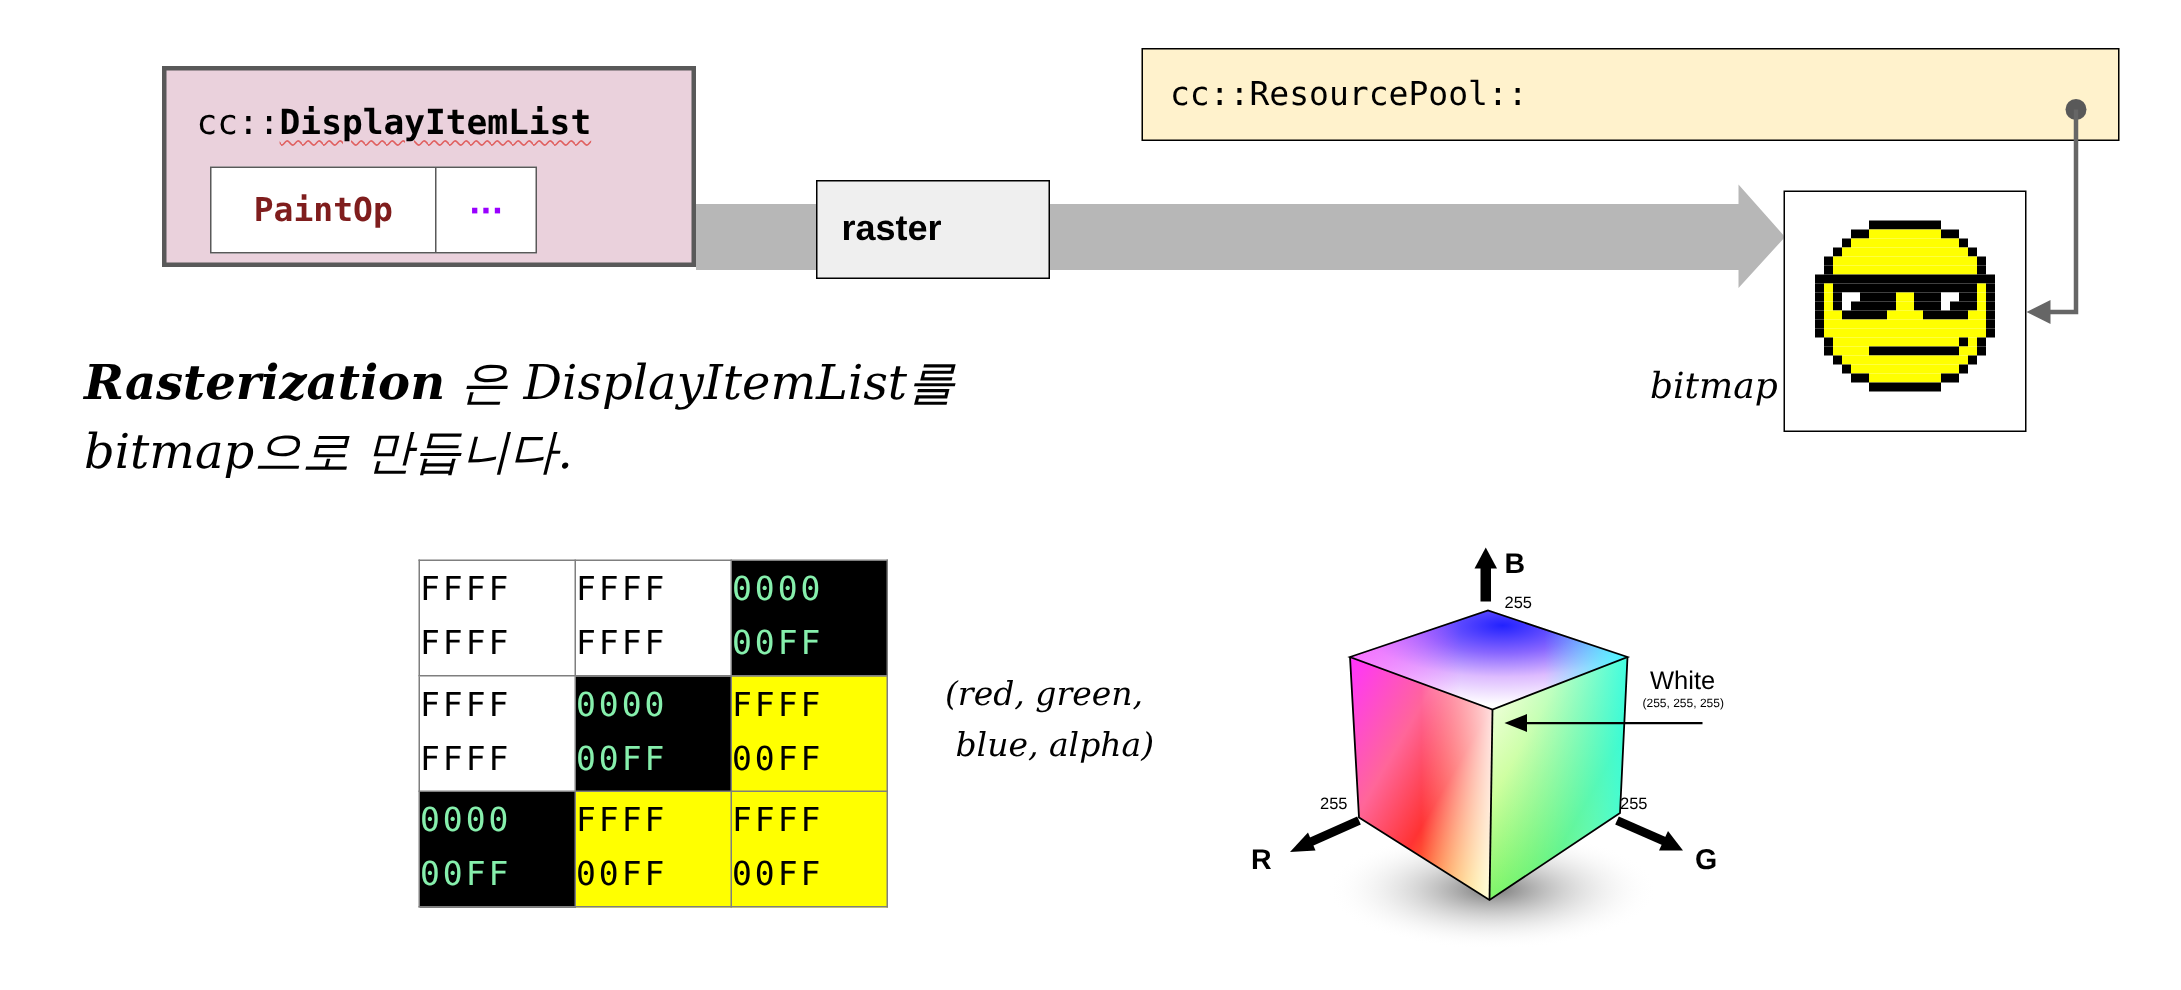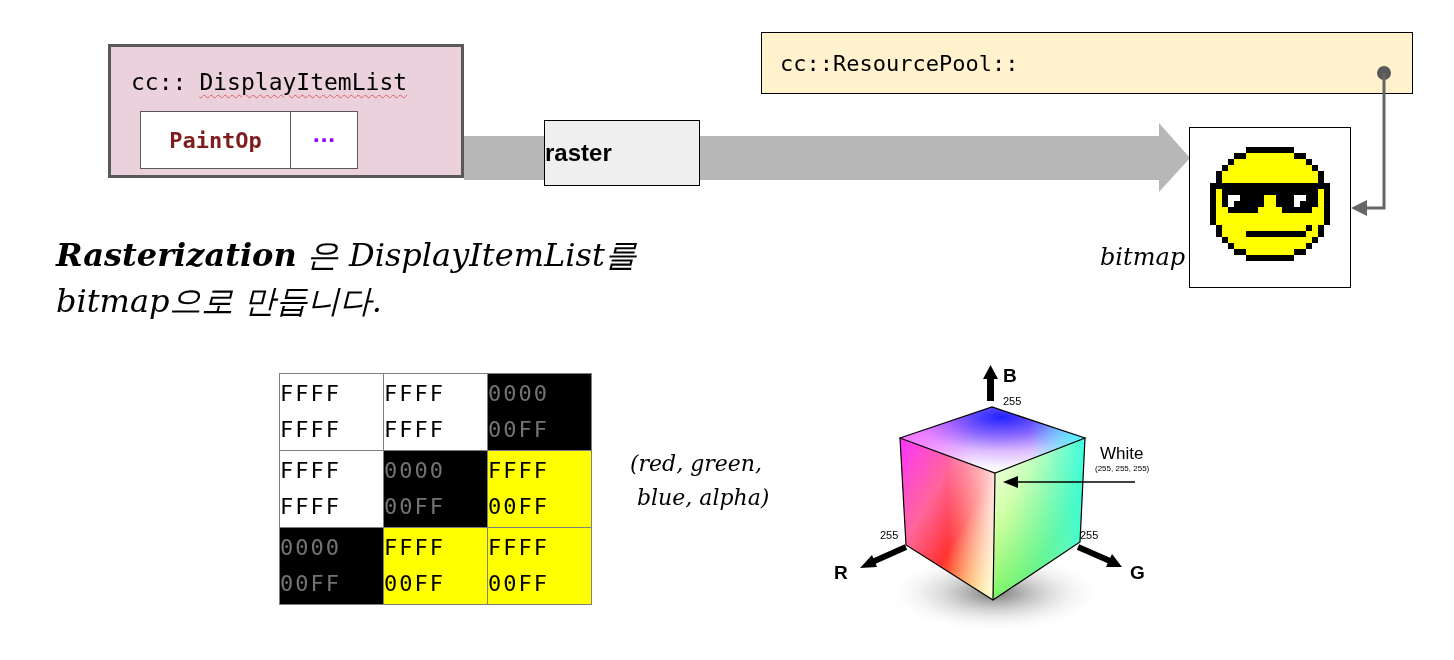--- a/index.html
+++ b/index.html
@@ -11,42 +11,42 @@
 
   
   #dil-box {
     left: 108px; top: 44px; width: 356px; height: 134px;
     background: #ead1dc; border: 3px solid #595959; box-sizing: border-box;
   }
   #dil-title {
     left: 20px; top: 22px; font-family: "DejaVu Sans Mono", monospace; font-size: 23px; color: #000;
     white-space: nowrap;
   }
-  #dil-title .bold { font-weight: normal; text-decoration: underline wavy #e06060; text-decoration-thickness: 1px; text-underline-offset: 4px; margin-left: 13px; }
+  #dil-title .bold { font-weight: bold; text-decoration: underline wavy #e06060; text-decoration-thickness: 1px; text-underline-offset: 4px; }
   #paintop-row {
     left: 29px; top: 64px; height: 56px; display: flex; border: 1px solid #595959; background: #fff;
   }
   #paintop-cell {
     width: 150px; height: 56px; display: flex; align-items: center; justify-content: center;
     font-family: "DejaVu Sans Mono", monospace; font-weight: bold; font-size: 22px; color: #7f1d1d;
     border-right: 1px solid #595959; box-sizing: border-box;
   }
   #ellipsis-cell {
     width: 66px; height: 56px; display: flex; align-items: center; justify-content: center;
     font-size: 20px; font-weight: bold; color: #9900ff;
   }
 
   
   #flow-arrow { left: 464px; top: 118px; }
 
   
   #raster-box {
     left: 544px; top: 120px; width: 156px; height: 66px; box-sizing: border-box;
     background: #efefef; border: 1px solid #000;
-    display: flex; align-items: center; 
+    display: flex; align-items: center; padding-left: 16px;
     font-family: "Liberation Sans", sans-serif; font-weight: bold; font-size: 24px; color: #000;
   }
 
   
   #pool-box {
     left: 761px; top: 32px; width: 652px; height: 62px; box-sizing: border-box;
     background: #fff2cc; border: 1px solid #000;
     display: flex; align-items: center; padding-left: 18px;
     font-family: "DejaVu Sans Mono", monospace; font-size: 22px; color: #000; white-space: nowrap; gap: 45px;
   }
@@ -73,21 +73,21 @@
 
   
   #pixel-table {
     left: 279px; top: 373px; border-collapse: collapse; border: 1px solid #7f7f7f;
   }
   #pixel-table td {
     width: 103px; height: 76px; padding: 0; border: 1px solid #7f7f7f; text-align: left; vertical-align: middle;
     font-family: "DejaVu Sans Mono", monospace; font-size: 22px; line-height: 36px; letter-spacing: 2px;
   }
   #pixel-table td.white { background: #ffffff; color: #000; }
-  #pixel-table td.black { background: #000000; color: #737373; }
+  #pixel-table td.black { background: #000000; color: #86efac; }
   #pixel-table td.yellow { background: #ffff00; color: #000; }
 
   #rgba-label {
     left: 630px; top: 447px; font-family: "DejaVu Serif", serif; font-style: italic; font-size: 22px; line-height: 34px; color: #000;
     white-space: pre;
   }
 
   
   #cube { left: 820px; top: 355px; }
   .cube-text { font-family: "Liberation Sans", sans-serif; fill: #000; }

